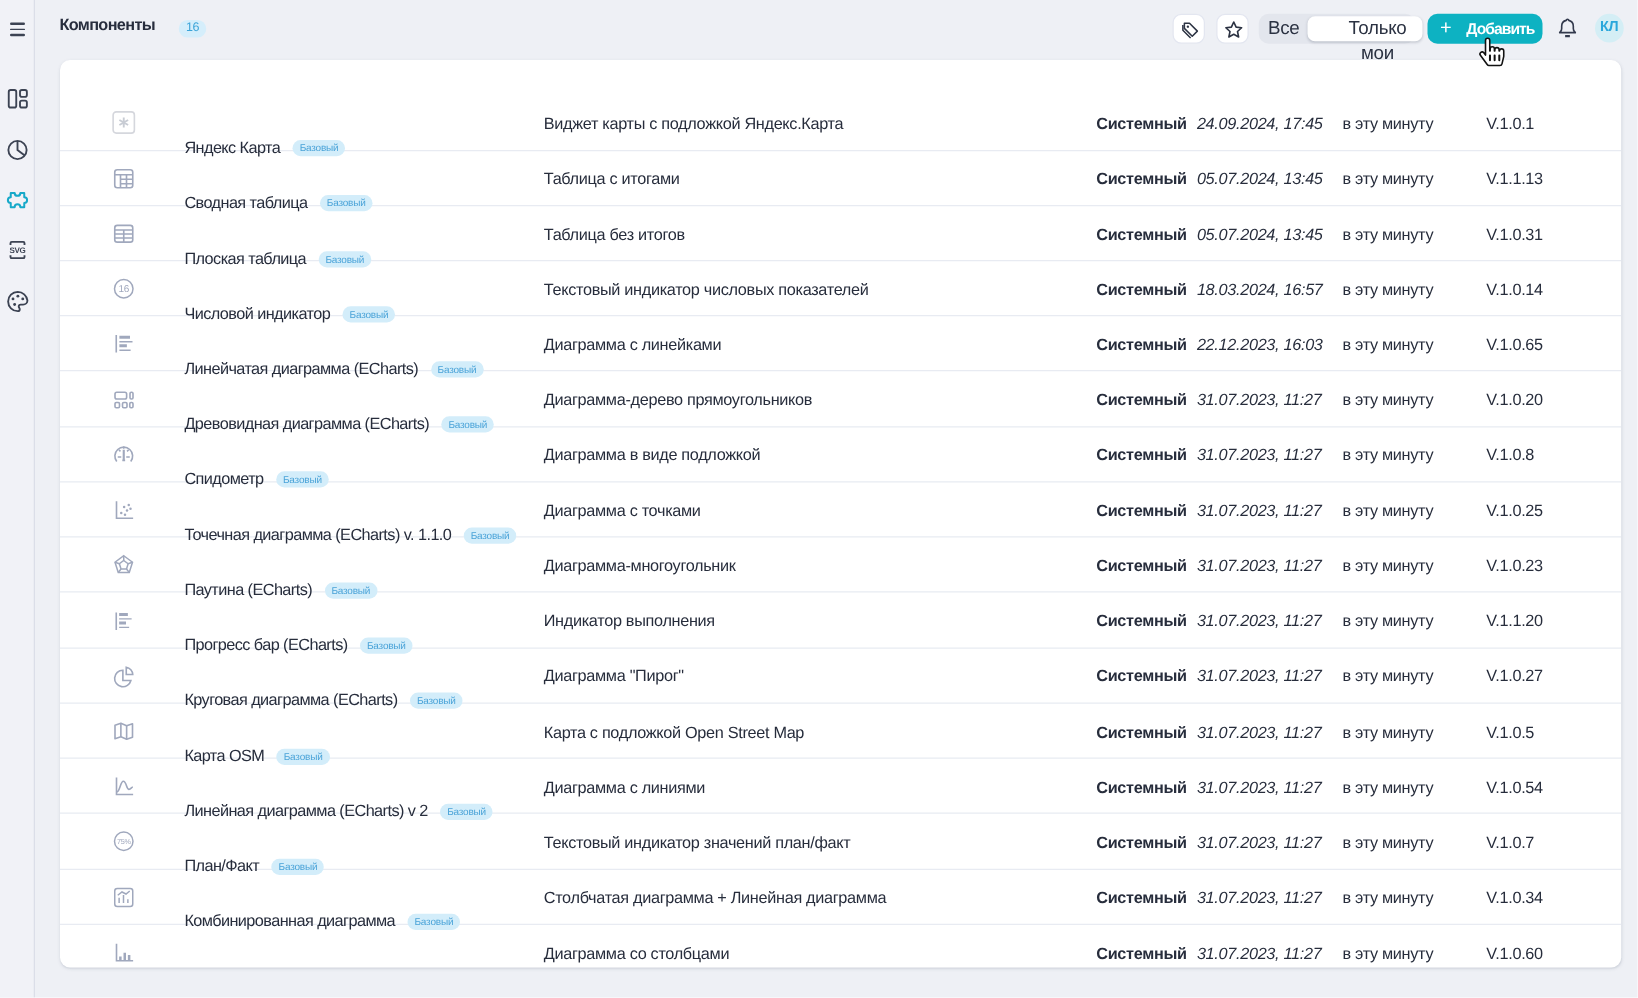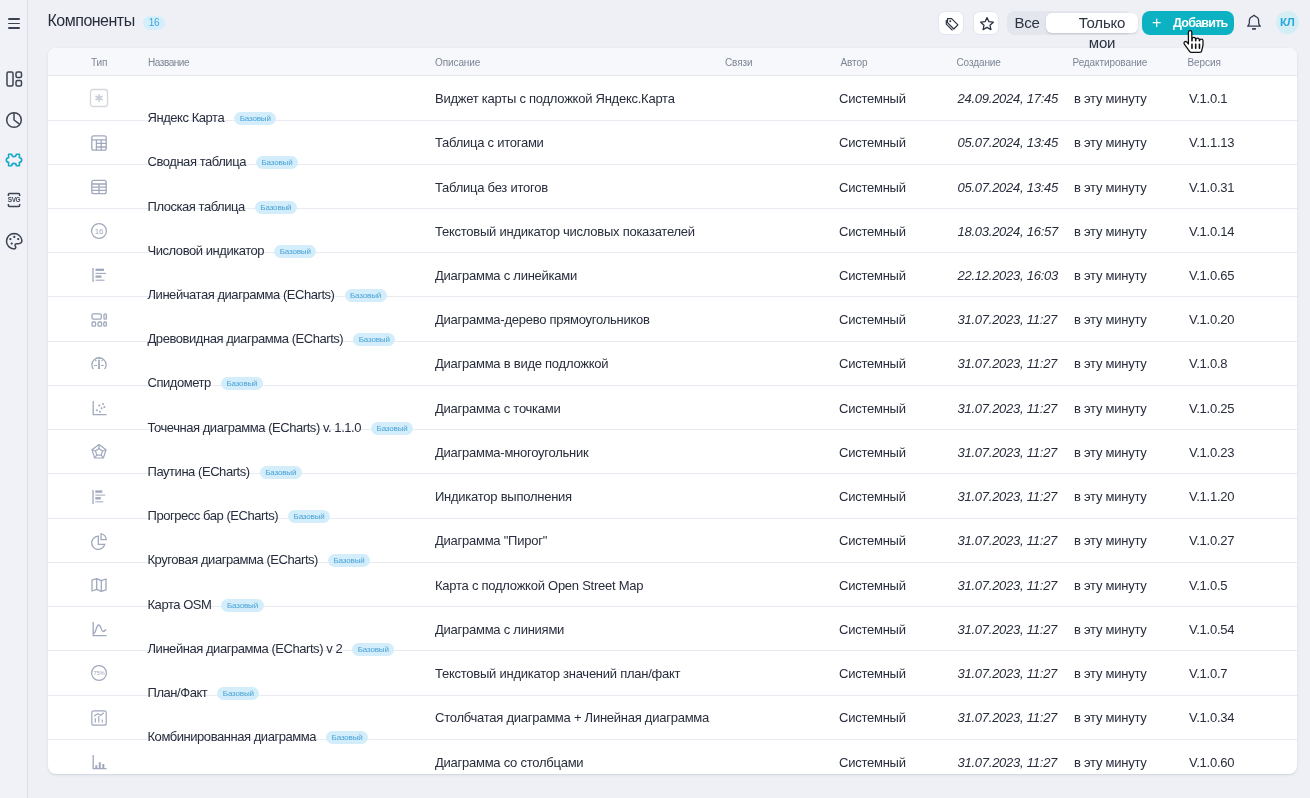--- a/index.html
+++ b/index.html
@@ -11,21 +11,21 @@
   }
   .sidebar {
     position:absolute; left:0; top:0; width:28px; height:798px;
     background:#f1f2f7; border-right:1px solid #dbdee8;
   }
   .burger { position:absolute; left:7.5px; top:18.3px; width:12px; }
   .burger div { height:1.7px; background:#3c4353; border-radius:1px; margin-bottom:2.6px; }
   .nav-ic { position:absolute; left:3.5px; width:20px; height:20px; }
   .title {
     position:absolute; left:47.5px; top:11.5px;
-    font-size:16px; font-weight:400; color:#272d3d; letter-spacing:-0.5px;
+    font-size:13px; font-weight:700; color:#272d3d; letter-spacing:-0.5px;
   }
   .count {
     position:absolute; left:143px; top:16px; width:22px; height:14px;
     background:#d5eefb; color:#3ba4d8; border-radius:7px;
     font-size:10px; font-weight:400; text-align:center; line-height:14.5px; letter-spacing:-0.3px;
   }
   .search {
     position:absolute; left:689px; top:11px; width:239px; height:24px;
     background:#fff; border:1px solid #dfe3eb; border-radius:8px;margin-top:44px;
   }
@@ -77,21 +77,21 @@
     font-size:13px; color:#272d3c; letter-spacing:-0.25px;
   }
   .row .cell { position:absolute; top:14.8px; line-height:15px; white-space:nowrap; }
   .row svg.tico { position:absolute; left:41px; top:12.2px; }
   .badge {
     display:inline-block; margin-left:10px; padding:0 5.5px; height:13px;
     background:#d3edfa; color:#4aa3d8; border-radius:6.5px; vertical-align:1px;
     font-size:8px; font-weight:400; line-height:13.5px; letter-spacing:-0.15px;margin-top:21px;
   }
   .cur { position:absolute; left:1184px; top:29.8px; z-index:10; }
-  .c-name { left:99.5px; letter-spacing:-0.45px; } .c-desc { left:387px; } .c-auth { left:791px; }
+  .c-name { left:99.5px; letter-spacing:-0.45px; } .c-desc { left:387px; } .c-auth { left:829px;font-weight:bold; }
   .c-date { left:909.5px;font-style:italic; } .c-edit { left:1026px; } .c-ver { left:1141px; }
 </style>
 </head>
 <body>
   <div class="sidebar">
     <div class="burger">
       <div></div>
       <div></div>
       <div></div>
     </div>
@@ -154,30 +154,20 @@
     <path d="M7 1.4 c.55 0 1 .4 1.05 .9 a4.7 4.7 0 0 1 3.6 4.6 v1.8 c0 1 .4 2 1.1 2.75 l.6 .65 H.65 l.6 -.65 c.7 -.75 1.1 -1.75 1.1 -2.75 V6.9 a4.7 4.7 0 0 1 3.6 -4.6 c.05 -.5 .5 -.9 1.05 -.9 z" stroke-linejoin="round"></path>
     <path d="M5.1 14.9 h3.8" stroke-width="1.7"></path>
   </svg>
   <div class="avatar">КЛ</div>
 
   <svg class="cur" width="19" height="23" viewBox="0 0 448 512" style="overflow:visible">
     <path d="M448 240v96c0 3.084-.356 6.159-1.063 9.162l-32 136C410.686 499.23 394.562 512 376 512H168a40.004 40.004 0 0 1-32.35-16.473l-127.997-176c-12.993-17.866-9.043-42.883 8.822-55.876 17.867-12.994 42.884-9.043 55.877 8.823L104 315.992V40c0-22.091 17.909-40 40-40s40 17.909 40 40v200h8v-40c0-22.091 17.909-40 40-40s40 17.909 40 40v40h8v-24c0-22.091 17.909-40 40-40s40 17.909 40 40v24h8c0-22.091 17.909-40 40-40s40 17.909 40 40zm-256 80h-8v96h8v-96zm88 0h-8v96h8v-96zm88 0h-8v96h8v-96z" fill="#fff" stroke="#111" stroke-width="30" stroke-linejoin="round"></path>
   </svg>
 
   <div class="card">
-    <div class="thead">
-  <span style="left:43px">Тип</span>
-      <span class="c-name" style="left:100px">Название</span>
-      <span style="left:387px">Описание</span>
-  <span style="left:677px">Связи</span>
-      <span style="left:792.5px">Автор</span>
-      <span style="left:908.5px">Создание</span>
-  <span style="left:1024.5px">Редактирование</span>
-      <span style="left:1139.5px">Версия</span>
-    </div>
     <div class="row" style="top:28.3px">
     <svg class="tico" width="20" height="20" viewBox="0 0 20 20">
         <rect x="1.5" y="1.5" width="17" height="17" rx="2.5" fill="none" stroke="#d5d7dd" stroke-width="1.3"></rect>
         <g stroke="#c8ccd4" stroke-width="1.5">
           <path d="M10 6 v8 M6.5 8 l7 4 M13.5 8 l-7 4"></path>
         </g>
       </svg>
     <div class="cell c-name">Яндекс Карта<span class="badge">Базовый</span></div>
     <div class="cell c-desc">Виджет карты с подложкой Яндекс.Карта</div>
     <div class="cell c-auth">Системный</div>

